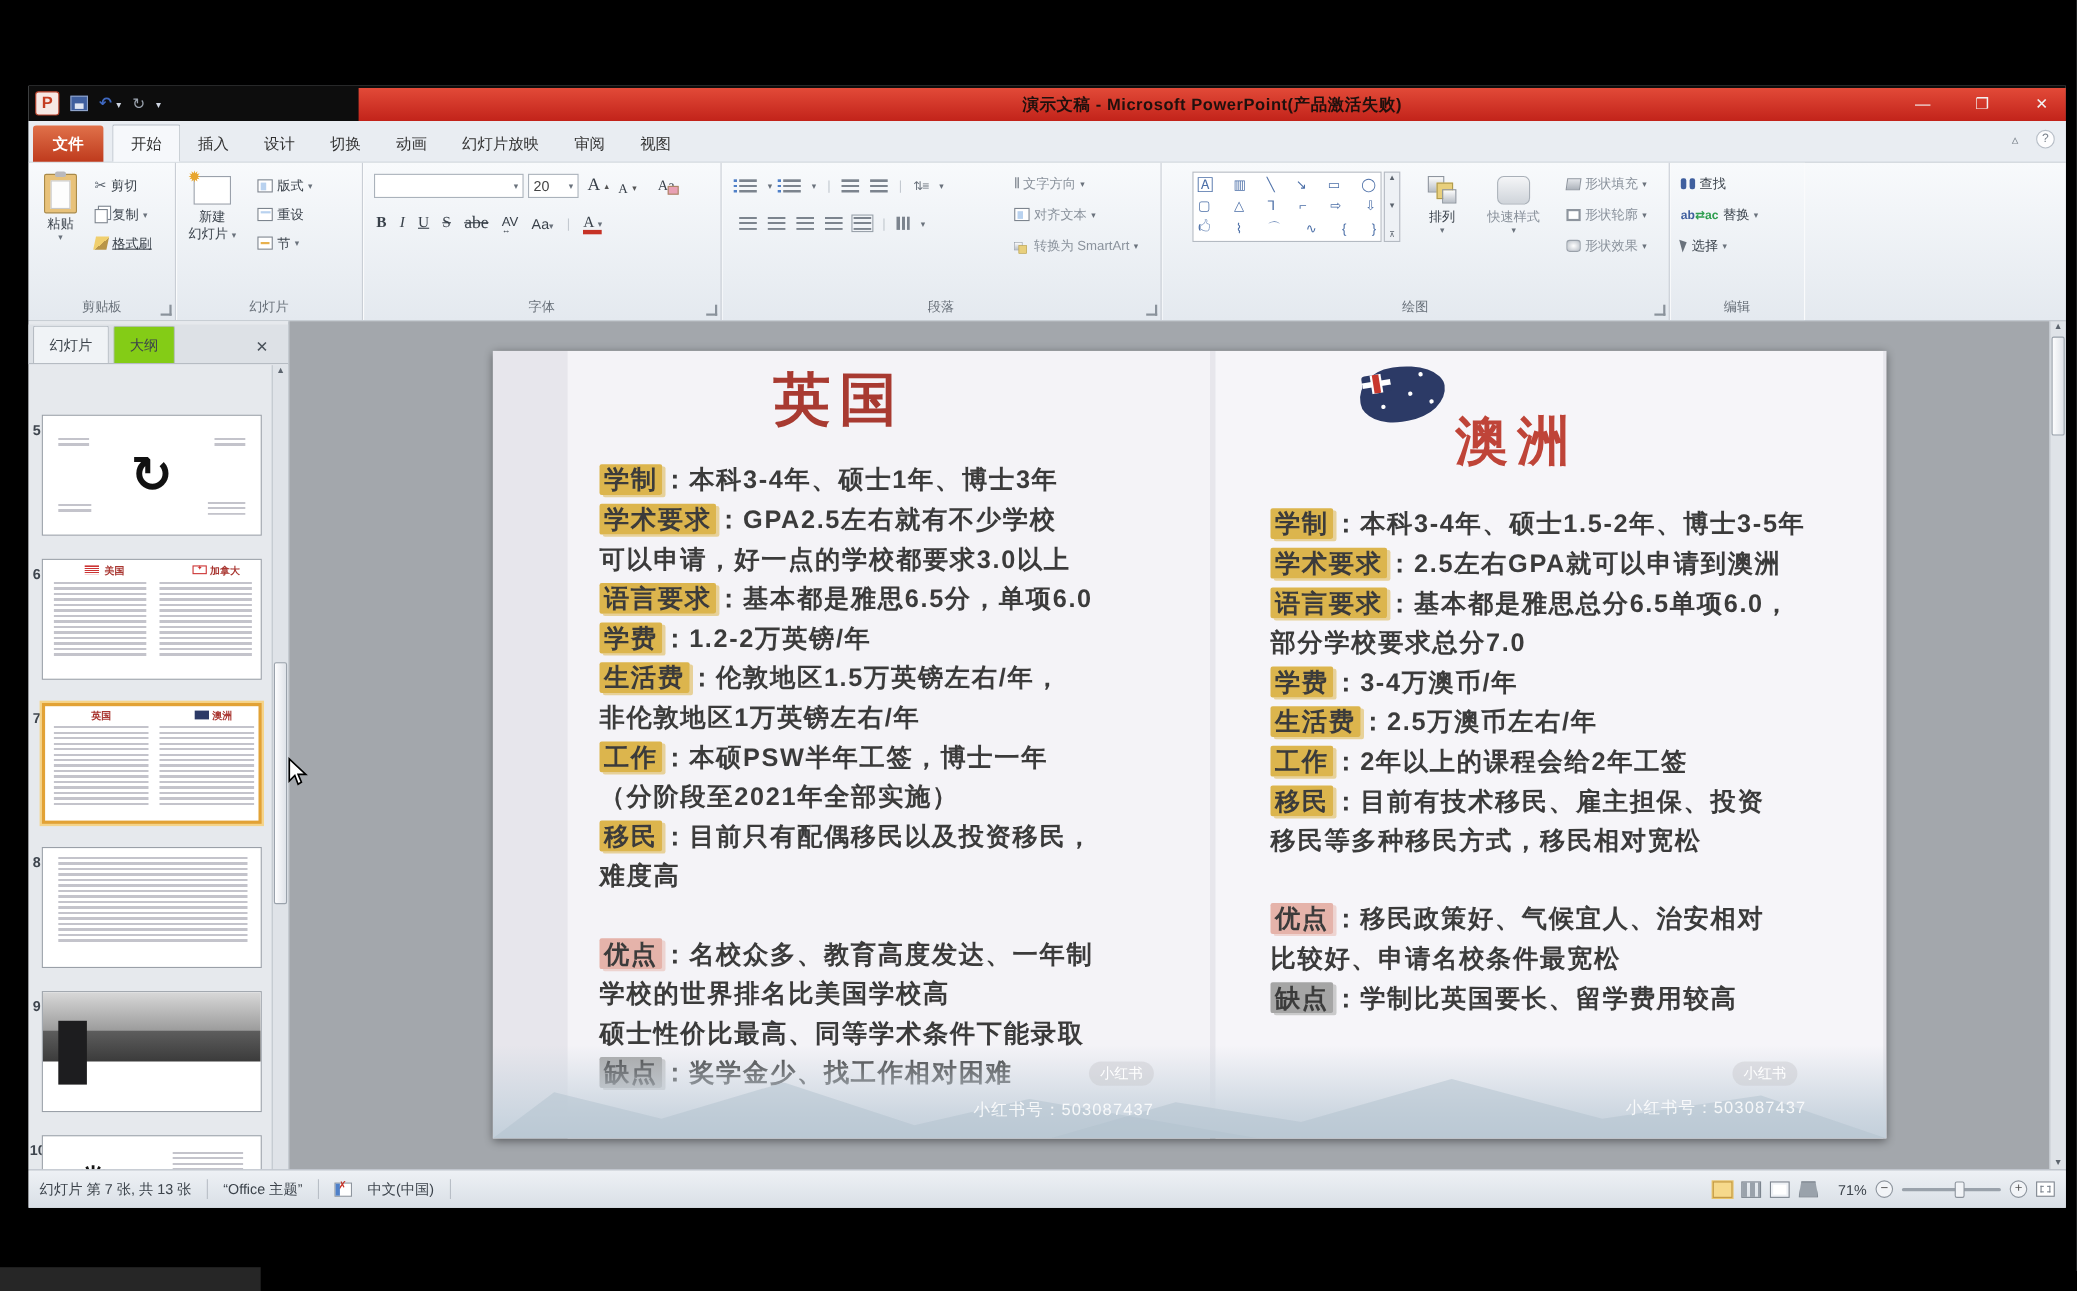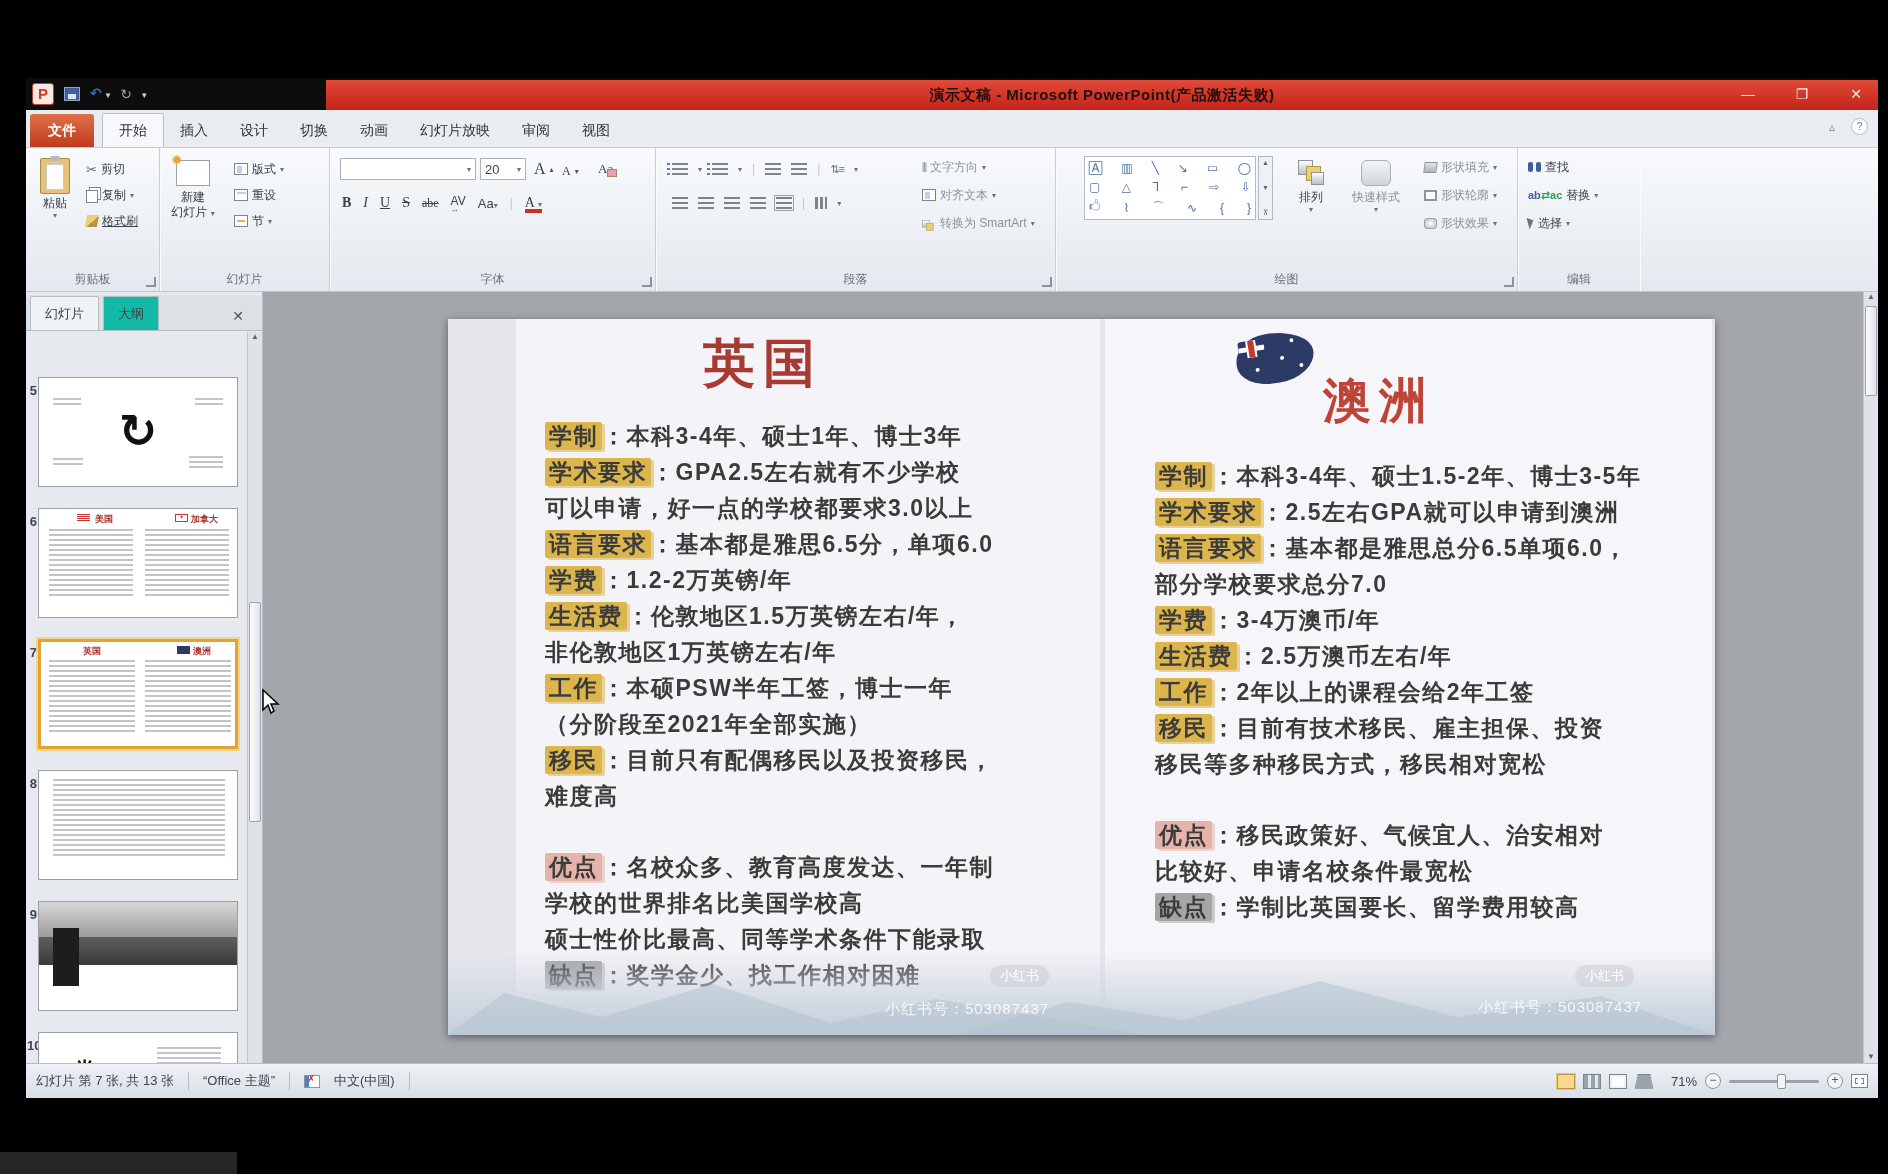--- a/index.html
+++ b/index.html
@@ -121,21 +121,21 @@
   .replace-ic { font-size:11px; color:#3f5f9e; font-weight:bold; }
   .replace-ic em { color:#2e9e4f; font-style:normal; }
   .select-ic { width:0; height:0; border-left:6px solid #6a727c; border-top:4px solid transparent; border-bottom:8px solid transparent; transform:rotate(-15deg); }
 
   
   .pane { position:absolute; left:0; top:214px; width:237px; height:771px;
           background:#e6e9ed; border-right:1px solid #b6bcc3; }
   .pane-tabs { position:absolute; left:0; top:3px; right:0; height:36px; display:flex; align-items:flex-end;
                border-bottom:1px solid #b6bcc3; background:#dde1e6; }
   .pane-tab { padding:8px 14px 7px; font-size:13px; color:#3c434b; border:1px solid #b6bcc3; border-bottom:none;
-              background:#14b8a6; margin-left:4px; border-radius:2px 2px 0 0; }
+              background:#84cc16; margin-left:4px; border-radius:2px 2px 0 0; }
   .pane-tab.active { background:#f0f3f6; }
   .pane-close { margin-left:auto; margin-right:18px; margin-bottom:6px; color:#4a525b; font-size:14px; font-weight:bold; }
   .thumbs { position:absolute; left:0; top:40px; bottom:0; right:15px; overflow:hidden; }
   .thumb-slot { position:absolute; left:12px; width:200px; height:110px; }
   .thumb-num { position:absolute; left:-11px; top:6px; width:10px; text-align:right; font-size:13px; font-weight:bold; color:#3e454e; }
   .thumb { position:absolute; inset:0; background:#fff; border:1px solid #9aa0a8; overflow:hidden; }
   .thumb-slot.selected .thumb { border:3px solid #e2a235; box-shadow:0 0 0 2px #f5d489; }
   .mini-lines { position:absolute; background:repeating-linear-gradient(#b9b9c2 0 2px, transparent 2px 5px); opacity:.85; }
   .mini-title { position:absolute; font-size:9px; font-weight:bold; color:#a93631; }
   .mini-flag { position:absolute; width:13px; height:8px; background:#2c3a66; }
@@ -340,21 +340,21 @@
           <span style="font-size:8px;color:#555;">▾</span>
       </div>
       <div class="smallbtn" style="left:268px;top:10px;">
         <span class="clear-ic fontchar">Aa</span>
       </div>
       <div class="smallbtn" style="left:12px;top:44px;gap:12px;">
         <span class="fx b">B</span>
         <span class="fx i">I</span>
         <span class="fx u">U</span>
         <span class="fx s">S</span>
-        <span class="fx s" style="font-size:12px;">abe</span>
+        <span class="fx s" style="font-size:16px;">abe</span>
         <span class="fx" style="font-size:12px;"><span>AV</span><span style="display:block;font-size:8px;line-height:4px;">↔</span></span>
         <span class="fx" style="font-size:13px;"><span>Aa</span><span class="dropcaret">▾</span></span>
         <span style="color:#c3c9d0;">|</span>
         <span class="fx acolor"><span>A</span><span class="dropcaret" style="margin-left:3px;">▾</span></span>
       </div>
       <div class="glabel">字体</div>
       <div class="launcher"></div>
     </div>
 
     <div class="group" style="left:630px;width:400px;">

